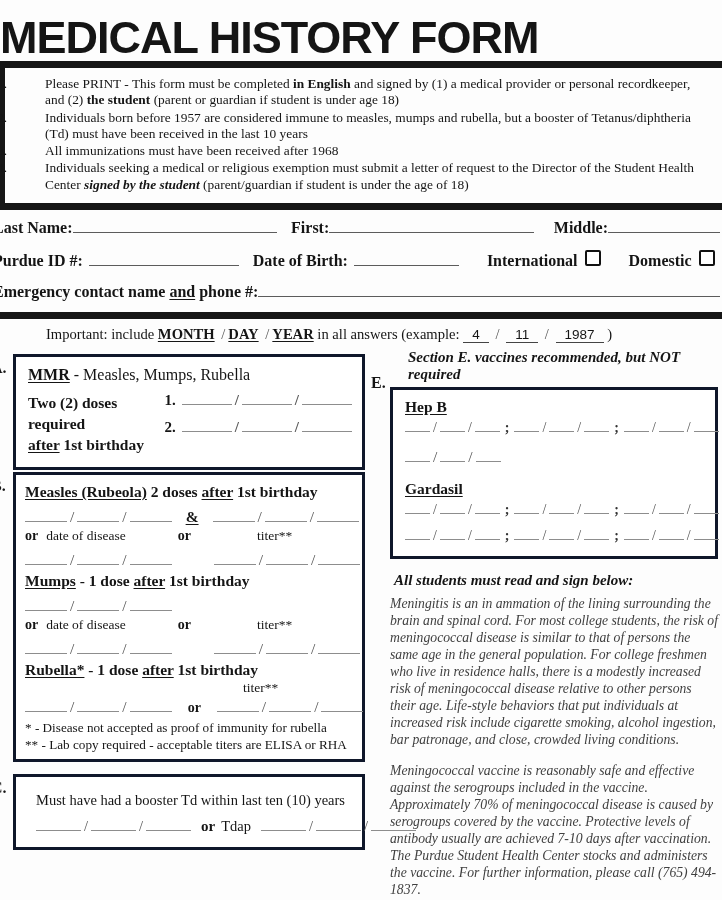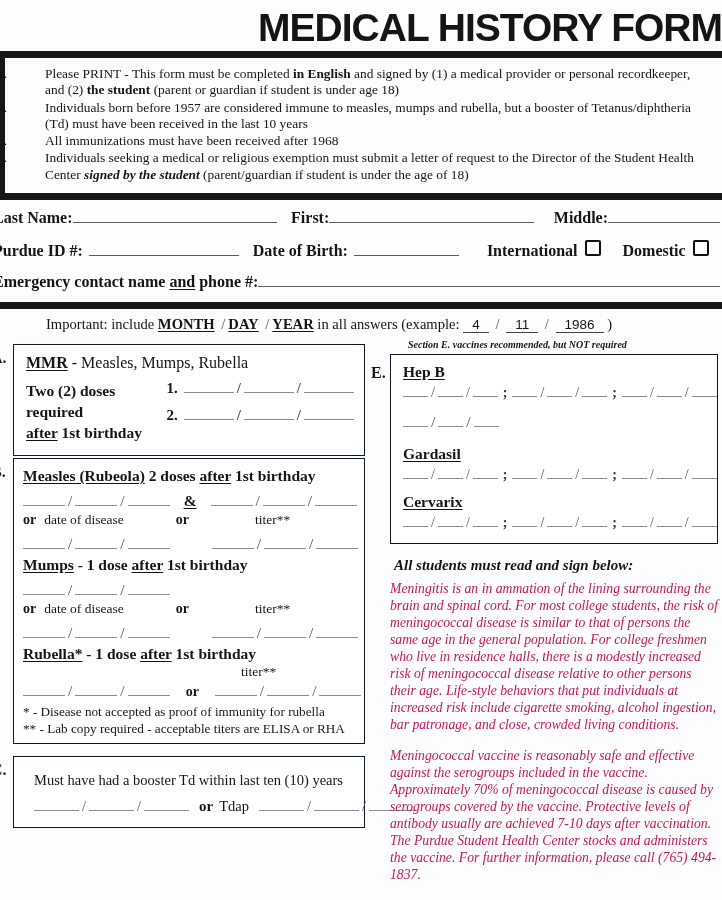--- a/index.html
+++ b/index.html
@@ -3,22 +3,22 @@
 <meta charset="utf-8">
 <style>
   html,body{margin:0;padding:0;}
   body{
     width:722px;height:900px;overflow:hidden;position:relative;
     background:#fdfdfd;color:#151515;
     font-family:"Liberation Serif","DejaVu Serif",serif;
   }
   .title{
     font-family:"Liberation Sans","DejaVu Sans",sans-serif;
-    font-weight:bold;font-size:39px;line-height:45px;letter-spacing:-1px;
-    text-align:right;margin:0;padding:5px 0 1px 0;transform:scaleY(1.0);
+    font-weight:bold;font-size:45px;line-height:45px;letter-spacing:-1px;
+    text-align:left;margin:0;padding:15px 0 1px 0;transform:scaleY(1.0);
   }
   .bar{height:7px;background:#161616;width:722px;}
   
   .ins{border-left:5px solid #161616;padding:8px 16px 9px 40px;font-size:13.4px;line-height:16.3px;}
   .ins-item{position:relative;margin:0 0 1px 0;}
   .ins-num{position:absolute;left:-68px;top:0;width:30px;text-align:right;}
   
   .names{padding:9px 0 11px 0;font-weight:bold;font-size:16px;}
   .nrow{display:flex;align-items:baseline;margin:0 0 13px -7px;padding-right:2px;}
   .nrow:last-child{margin-bottom:0;}
@@ -29,37 +29,37 @@
   
   .imp{font-size:14.6px;padding:7px 0 4px 46px;}
   .exv{display:inline-block;border-bottom:1.6px solid #444;padding:0 9px;font-family:"Liberation Sans",sans-serif;font-size:13.5px;}
   u{text-underline-offset:2px;}
   
   .cols{display:flex;align-items:flex-start;}
   .colL{width:368px;position:relative;}
   .colR{flex:1;position:relative;min-width:0;}
   .secwrap{position:relative;margin-left:13px;margin-right:3px;}
   .seclab{position:absolute;left:-22px;top:5px;font-weight:bold;font-size:16px;}
-  .box{border:1px solid #0f172a;background:#fff;}
+  .box{border:3px solid #0f172a;background:#fff;}
   
   .boxA{padding:9px 10px 12px 12px;margin-top:7px;}
   .boxA .t1{font-size:16px;font-weight:bold;}
   .boxA .t1 .desc{font-weight:normal;}
   .arow{display:flex;margin-top:8px;}
   .aleft{width:158px;font-weight:bold;font-size:15.5px;line-height:21px;}
   .aright{flex:1;font-weight:bold;font-size:15px;}
   .adate{display:flex;align-items:baseline;gap:6px;margin-bottom:10px;}
   
   .dg{display:inline-flex;align-items:baseline;}
   .bl{display:inline-block;height:2px;border-bottom:1.6px solid #8d8d8d;}
   .sl{margin:0 3px;color:#555;}
   .semi{margin:0 5px;color:#333;font-weight:bold;}
   .wA .bl{width:50px;} .wB .bl{width:42px;} .wC .bl{width:45px;} .wE .bl{width:25px;} .w150{width:150px;} .w105{width:105px;}
   
-  .shead{font-weight:bold;font-style:italic;font-size:10px;font-family:Liberation Serif, serif;}
+  .shead{font-weight:bold;font-style:italic;font-size:15px;font-family:Liberation Serif, serif;}
   .sheadB{margin:8px 0 3px 22px;}
   .sheadE{margin:2px 0 4px 40px;}
   
   .boxB{margin-top:2px;padding:5px 9px 6px 9px;font-size:15.5px;}
   .btitle{font-weight:bold;margin-top:3px;}
   .drow{display:flex;align-items:baseline;margin:7px 0 2px 0;}
   .orrow{display:flex;align-items:baseline;font-size:13.5px;margin:2px 0;}
   .orrow b{font-size:14px;}
   .fn{font-size:13.2px;line-height:16.5px;margin-top:4px;}
   
@@ -68,21 +68,21 @@
   .boxC .cline{font-size:14.5px;margin:7px 0 9px 8px;}
   .crow{display:flex;align-items:baseline;margin-left:8px;font-size:14.5px;}
   
   .boxE{margin:0 4px 0 22px;padding:8px 12px 10px 12px;font-size:15.5px;}
   .etitle{font-weight:bold;}
   .erow{display:flex;align-items:baseline;margin:4px 0 10px 0;font-size:14px;}
   .emrow{display:flex;align-items:baseline;gap:10px;margin:12px 0 14px 0;}
   .labelE{position:absolute;left:3px;top:27px;font-weight:bold;font-size:16px;}
   
   .readhead{font-weight:bold;font-style:italic;font-size:15px;margin:13px 4px 2px 26px;}
-  .para{font-style:italic;font-size:13.7px;line-height:17px;color:#be185d;margin:6px 4px 0 22px;}
+  .para{font-style:italic;font-size:13.7px;line-height:17px;color:#404040;margin:6px 4px 0 22px;}
 </style>
 </head>
 <body>
 
 <h1 class="title">MEDICAL HISTORY FORM</h1>
 
 <div class="bar"></div>
 
 <div class="ins">
   <div class="ins-item">
@@ -114,41 +114,41 @@
     <span class="lab" style="margin-left:20px;">Middle:</span>
     <span class="nbl" style="width:112px;"></span>
   </div>
   <div class="nrow">
     <span class="lab">Purdue ID #:</span>
     <span class="nbl w150" style="margin-left:6px;"></span>
     <span class="lab" style="margin-left:14px;">Date of Birth:</span>
     <span class="nbl w105" style="margin-left:6px;"></span>
     <span class="lab" style="margin-left:28px;">International</span>
     <span class="cb"></span>
-    <span class="lab" style="margin-left:22px;">Domestic</span>
+    <span class="lab" style="margin-left:28px;">Domestic</span>
     <span class="cb"></span>
   </div>
   <div class="nrow">
     <span class="lab"><span>Emergency contact name </span><u>and</u><span> phone #:</span></span>
     <span class="nbl grow"></span>
   </div>
 </div>
 
 <div class="bar"></div>
 
 <div class="imp">
   <span>Important:  include </span><b><u>MONTH</u></b>
   <span class="sl">/</span><b><u>DAY</u></b>
   <span class="sl">/</span><b><u>YEAR</u></b>
   <span> in all answers  (example:</span>
   <span class="exv">4</span>
   <span class="sl">/</span>
   <span class="exv">11</span>
   <span class="sl">/</span>
-  <span class="exv">1986</span>
+  <span class="exv">1987</span>
   <span>)</span>
 </div>
 
 <div class="cols">
 
   <div class="colL">
 
     <div class="secwrap">
       <span class="seclab">A.</span>
       <div class="box boxA">
@@ -373,21 +373,20 @@
           </span>
         <span class="semi">;</span>
         <span class="dg wE">
             <span class="bl"></span>
             <span class="sl">/</span>
             <span class="bl"></span>
             <span class="sl">/</span>
             <span class="bl"></span>
           </span>
       </div>
-      <div class="etitle"><u>Cervarix</u></div>
       <div class="erow" style="margin-bottom:2px;">
         <span class="dg wE">
             <span class="bl"></span>
             <span class="sl">/</span>
             <span class="bl"></span>
             <span class="sl">/</span>
             <span class="bl"></span>
           </span>
         <span class="semi">;</span>
         <span class="dg wE">

